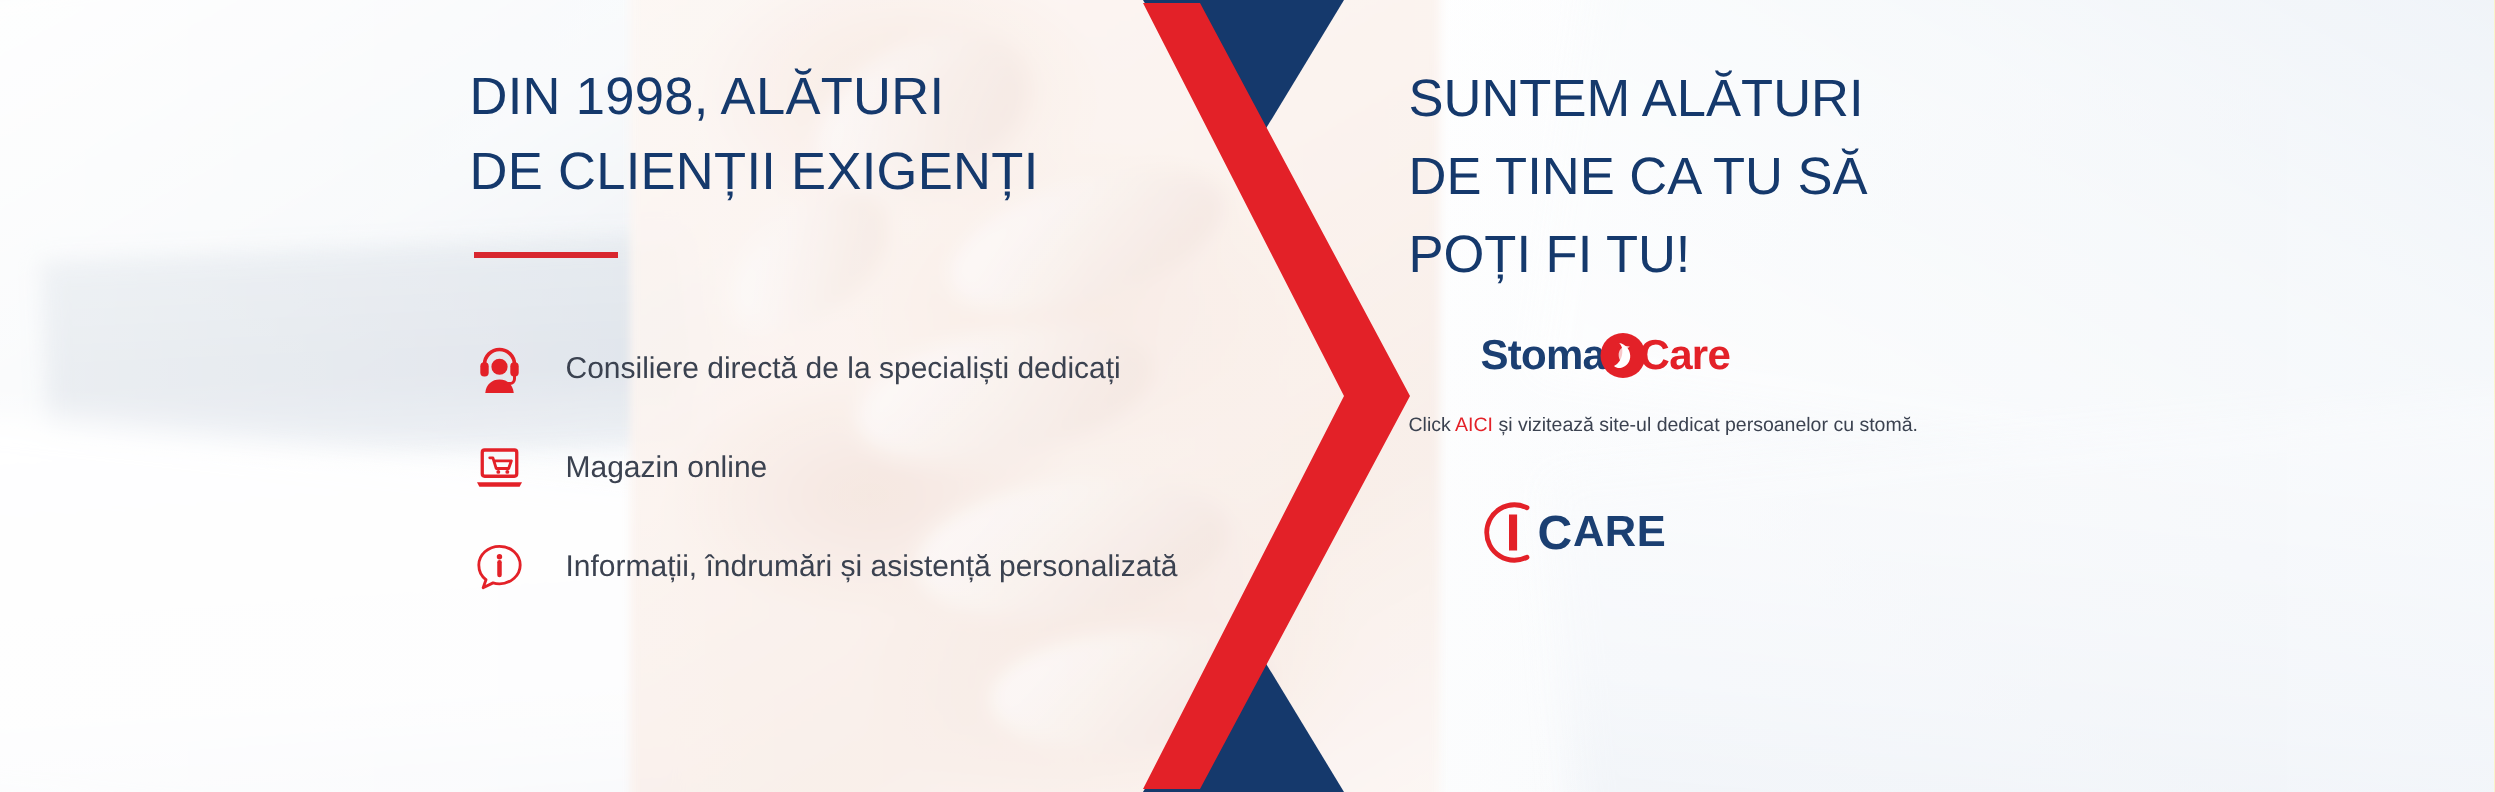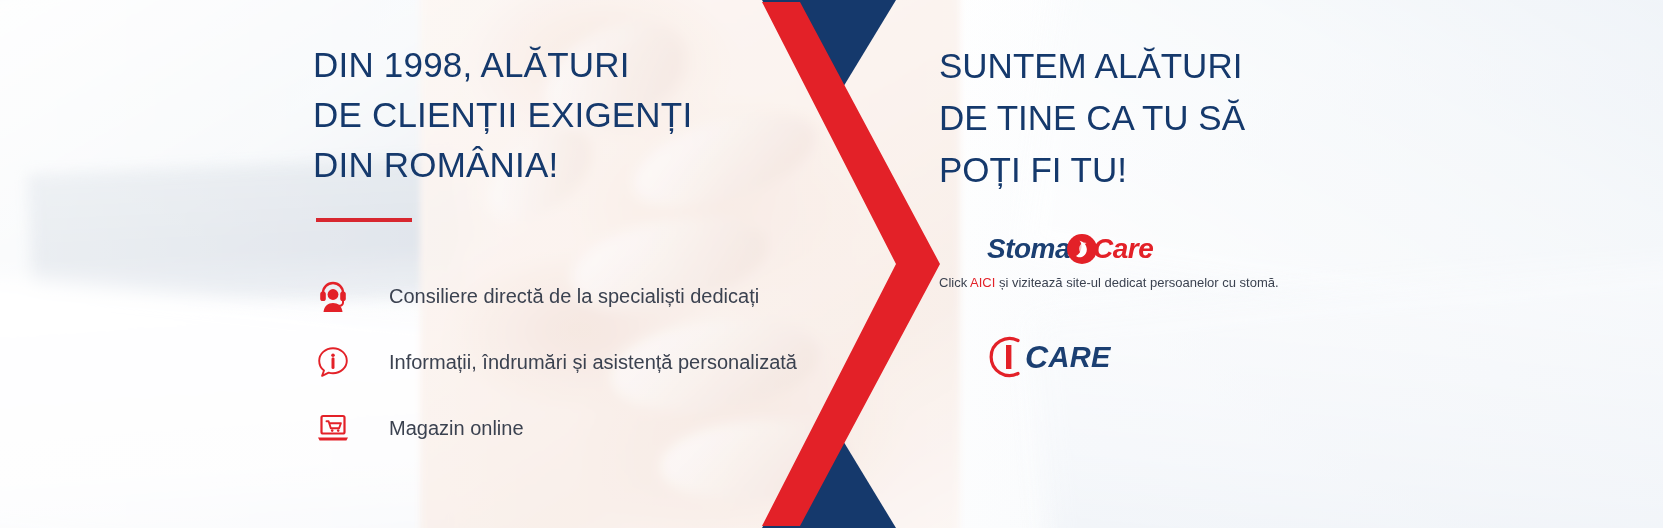--- a/index.html
+++ b/index.html
@@ -135,21 +135,21 @@
     margin-bottom: 14px;
   }
   .feature-icon {
     width: 40px;
     min-width: 40px;
     display: flex;
     align-items: center;
     justify-content: center;
   }
   .feature-label {
-    margin-left: 36px;
+    margin-left: 24px;
     color: #3b4250;
     font-size: 20px;
     line-height: 26px;
     white-space: nowrap;
   }
 
   
   .right-panel {
     position: absolute;
     left: 939px; top: 40px;
@@ -160,24 +160,23 @@
     font-size: 35px;
     line-height: 52px;
     font-weight: 400;
     white-space: nowrap;
   }
   .brand-block { margin-top: 24px; }
   .brand-block.second { margin-top: 38px; }
 
   .logo-row {
     display: flex;
-    align-items: flex-end;
+    align-items: flex-start;
     height: 46px;
     padding-left: 48px;
-    font-style: italic;
   }
   .brand-caption {
     color: #3b4250;
     font-size: 13px;
     line-height: 25px;
     margin-top: 4px;
   }
   .brand-caption .aici { color: #e32128; }
 
   
@@ -249,21 +248,20 @@
     <polygon points="62,528 196,528 128,416" fill="#15396c"></polygon>
 
     <polygon points="100,2 240,264 100,526 62,526 196,264 62,2" fill="#e32128"></polygon>
   </svg>
 
   <div class="left-panel">
 
     <div>
       <div class="headline">DIN 1998, ALĂTURI</div>
       <div class="headline">DE CLIENȚII EXIGENȚI</div>
-      <div class="headline">DIN ROMÂNIA!</div>
     </div>
 
     <div class="rule"></div>
 
     <div class="features">
 
       <div class="feature">
         <span class="feature-icon">
           <svg width="30" height="34" viewBox="0 0 30 34" fill="none">
             <path d="M5 14a10 10 0 0 1 20 0" stroke="#e32128" stroke-width="2.4" fill="none" stroke-linecap="round"></path>
@@ -272,40 +270,40 @@
             <circle cx="15" cy="15.5" r="5.4" fill="#e32128"></circle>
             <path d="M5.5 33c.6-6 4.6-9 9.5-9s8.9 3 9.5 9H5.5z" fill="#e32128"></path>
             <path d="M25 21.5v2.2a3 3 0 0 1-3 3h-3.6" stroke="#e32128" stroke-width="2" fill="none" stroke-linecap="round"></path>
           </svg>
         </span>
         <span class="feature-label">Consiliere directă de la specialiști dedicați</span>
       </div>
 
       <div class="feature">
         <span class="feature-icon">
-          <svg width="34" height="34" viewBox="0 0 34 34" fill="none">
-            <path d="M17 3.2c7.6 0 13.8 5.6 13.8 12.5S24.6 28.2 17 28.2c-1.5 0-3-.2-4.3-.6l-6.6 3.2 1.9-5.3C4.9 23.2 3.2 19.7 3.2 15.7 3.2 8.8 9.4 3.2 17 3.2z" stroke="#e32128" stroke-width="1.9" fill="none" stroke-linejoin="round"></path>
-            <circle cx="17" cy="10.2" r="1.8" fill="#e32128"></circle>
-            <path d="M17 13.8v8.6" stroke="#e32128" stroke-width="3" stroke-linecap="round"></path>
-          </svg>
-        </span>
-        <span class="feature-label">Informații, îndrumări și asistență personalizată</span>
-      </div>
-
-      <div class="feature">
-        <span class="feature-icon">
           <svg width="34" height="30" viewBox="0 0 34 30" fill="none">
             <rect x="5.5" y="3" width="23" height="17.5" rx="1.6" stroke="#e32128" stroke-width="2.2" fill="none"></rect>
             <path d="M2 24.5h30l-1.6 3H3.6l-1.6-3z" fill="#e32128"></path>
             <path d="M10.5 8.2h2.1l2.2 7.1h8.3l1.8-5.1H13.6" stroke="#e32128" stroke-width="1.9" fill="none" stroke-linecap="round" stroke-linejoin="round"></path>
             <circle cx="16.2" cy="17.6" r="1.3" fill="#e32128"></circle>
             <circle cx="22.2" cy="17.6" r="1.3" fill="#e32128"></circle>
           </svg>
         </span>
         <span class="feature-label">Magazin online</span>
+      </div>
+
+      <div class="feature">
+        <span class="feature-icon">
+          <svg width="34" height="34" viewBox="0 0 34 34" fill="none">
+            <path d="M17 3.2c7.6 0 13.8 5.6 13.8 12.5S24.6 28.2 17 28.2c-1.5 0-3-.2-4.3-.6l-6.6 3.2 1.9-5.3C4.9 23.2 3.2 19.7 3.2 15.7 3.2 8.8 9.4 3.2 17 3.2z" stroke="#e32128" stroke-width="1.9" fill="none" stroke-linejoin="round"></path>
+            <circle cx="17" cy="10.2" r="1.8" fill="#e32128"></circle>
+            <path d="M17 13.8v8.6" stroke="#e32128" stroke-width="3" stroke-linecap="round"></path>
+          </svg>
+        </span>
+        <span class="feature-label">Informații, îndrumări și asistență personalizată</span>
       </div>
 
     </div>
   </div>
 
   <div class="right-panel">
 
     <div>
       <div class="headline-right">SUNTEM ALĂTURI</div>
       <div class="headline-right">DE TINE CA TU SĂ</div>

